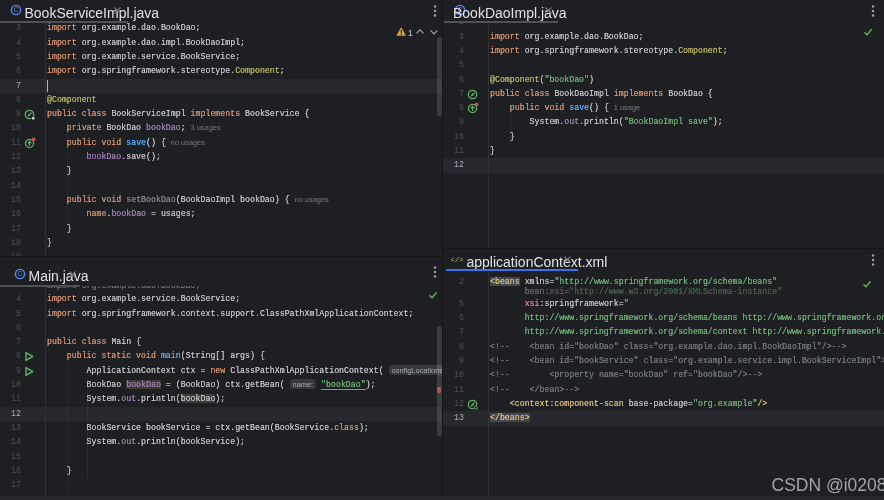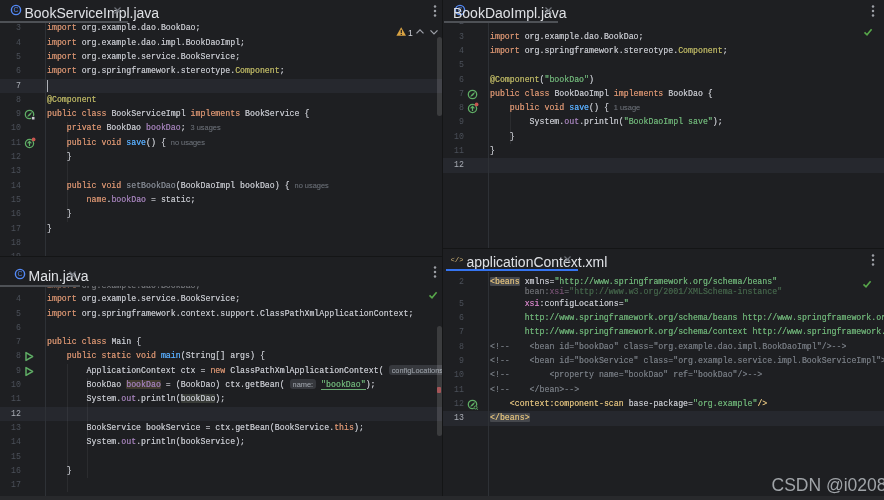--- a/index.html
+++ b/index.html
@@ -60,24 +60,25 @@
       <div class="code" style="left:47px;top:-1.1px">
         <div class="r"><b class="k">import</b><b class="t"> org.example.dao.BookDao;</b></div>
 <div class="r"><b class="k">import</b><b class="t"> org.example.dao.impl.BookDaoImpl;</b></div>
 <div class="r"><b class="k">import</b><b class="t"> org.example.service.BookService;</b></div>
 <div class="r"><b class="k">import</b><b class="t"> org.springframework.stereotype.</b><b class="a">Component</b><b class="t">;</b></div>
 <div class="r"></div>
 <div class="r"><b class="a">@Component</b></div>
 <div class="r"><b class="k">public class </b><b class="t">BookServiceImpl </b><b class="k">implements</b><b class="t"> BookService {</b></div>
 <div class="r"><b class="t">    </b><b class="k">private</b><b class="t"> BookDao </b><b class="f">bookDao</b><b class="t">; </b><i class="h">3 usages</i></div>
 <div class="r"><b class="t">    </b><b class="k">public void </b><b class="m">save</b><b class="t">() { </b><i class="h">no usages</i></div>
+<div class="r"><b class="t">        </b><b class="f">bookDao</b><b class="t">.save();</b></div>
 <div class="r"><b class="t">    }</b></div>
 <div class="r"></div>
 <div class="r"><b class="t">    </b><b class="k">public void </b><b class="g">setBookDao</b><b class="t">(BookDaoImpl bookDao) { </b><i class="h">no usages</i></div>
-<div class="r"><b class="t">        </b><b class="k">name</b><b class="t">.</b><b class="f">bookDao</b><b class="t"> = static;</b></div>
+<div class="r"><b class="t">        </b><b class="k">name</b><b class="t">.</b><b class="f">bookDao</b><b class="t"> = usages;</b></div>
 <div class="r"><b class="t">    }</b></div>
 <div class="r"><b class="t">}</b></div>
 <div class="r"></div>
       </div>
       <div class="gline" style="left:44.5px"></div>
       <div style="position:absolute;left:47px;top:57.6px;width:1px;height:11.5px;background:#C8CAD0;opacity:.85"></div>
       <svg class="ic" style="left:23.5px;top:86.45000000000002px" width="11" height="11" viewBox="0 0 11 11">
         <circle cx="5.5" cy="5.5" r="4.2" fill="none" stroke="#5FAD65" stroke-width="1.3"></circle>
         <path d="M3.2 7.8 C4.2 5.2 6.2 3.6 8 3 C7.4 5.4 5.6 7.4 3.2 7.8 Z" fill="#5FAD65"></path>
         <rect x="7.2" y="7.2" width="3.8" height="3.8" fill="#1E1F22"></rect>
@@ -201,21 +202,21 @@
       <div class="code" style="left:47px;top:6.8px">
         <div class="r"><b class="k">import</b><b class="t"> org.example.service.BookService;</b></div>
 <div class="r"><b class="k">import</b><b class="t"> org.springframework.context.support.ClassPathXmlApplicationContext;</b></div>
 <div class="r"></div>
 <div class="r"><b class="k">public class </b><b class="t">Main {</b></div>
 <div class="r"><b class="t">    </b><b class="k">public static void </b><b class="m">main</b><b class="t">(String[] args) {</b></div>
 <div class="r"><b class="t">        ApplicationContext ctx = </b><b class="k">new</b><b class="t"> ClassPathXmlApplicationContext( </b><i class="ib">configLocations:</i></div>
 <div class="r"><b class="t">        BookDao </b><b class="hlw"><b class="f">bookDao</b></b><b class="t"> = (BookDao) ctx.getBean( </b><i class="ib">name:</i><b class="t"> </b><b class="su"><b class="s">"bookDao"</b></b><b class="t">);</b></div>
 <div class="r"><b class="t">        System.</b><b class="fi">out</b><b class="t">.println(</b><b class="hlr"><b class="t">bookDao</b></b><b class="t">);</b></div>
 <div class="r"></div>
-<div class="r"><b class="t">        BookService bookService = ctx.getBean(BookService.</b><b class="k">this</b><b class="t">);</b></div>
+<div class="r"><b class="t">        BookService bookService = ctx.getBean(BookService.</b><b class="k">class</b><b class="t">);</b></div>
 <div class="r"><b class="t">        System.</b><b class="fi">out</b><b class="t">.println(bookService);</b></div>
 <div class="r"></div>
 <div class="r"><b class="t">    }</b></div>
       </div>
       <div class="gline" style="left:44.5px"></div>
       <svg class="ic" style="left:24px;top:65.8px" width="10" height="11" viewBox="0 0 10 11">
         <path d="M2 1.6 L8.6 5.5 L2 9.4 Z" fill="none" stroke="#5FAD65" stroke-width="1.5" stroke-linejoin="round"></path>
       </svg>
       <svg class="ic" style="left:24px;top:80.1px" width="10" height="11" viewBox="0 0 10 11">
         <path d="M2 1.6 L8.6 5.5 L2 9.4 Z" fill="none" stroke="#5FAD65" stroke-width="1.5" stroke-linejoin="round"></path>
@@ -255,21 +256,21 @@
 <div class="r">8</div>
 <div class="r">9</div>
 <div class="r">10</div>
 <div class="r">11</div>
 <div class="r">12</div>
 <div class="r curln">13</div>
       </div>
       <div class="code" style="left:47px;top:3.9px">
         <div class="r"><b class="hlt"><b class="x">&lt;beans</b></b><b class="t"> xmlns=</b><b class="s">"http://www.springframework.org/schema/beans"</b></div>
 <div class="r dim" style="height:7.2px"><span style="position:relative;top:-4.5px;display:inline-block"><b class="t">       bean:</b><b class="n">xsi</b><b class="t">=</b><b class="s">"http://www.w3.org/2001/XMLSchema-instance"</b></span></div>
-<div class="r"><b class="t">       </b><b class="n">xsi</b><b class="t">:configLocations=</b><b class="s">"</b></div>
+<div class="r"><b class="t">       </b><b class="n">xsi</b><b class="t">:springframework=</b><b class="s">"</b></div>
 <div class="r"><b class="s">       http://www.springframework.org/schema/beans http://www.springframework.org/schema/beans/spring-beans.xsd</b></div>
 <div class="r"><b class="s">       http://www.springframework.org/schema/context http://www.springframework.org/schema/context/spring-context.xsd"</b></div>
 <div class="r"><b class="c">&lt;!--    &lt;bean id="bookDao" class="org.example.dao.impl.BookDaoImpl"/&gt;--&gt;</b></div>
 <div class="r"><b class="c">&lt;!--    &lt;bean id="bookService" class="org.example.service.impl.BookServiceImpl"&gt;--&gt;</b></div>
 <div class="r"><b class="c">&lt;!--        &lt;property name="bookDao" ref="bookDao"/&gt;--&gt;</b></div>
 <div class="r"><b class="c">&lt;!--    &lt;/bean&gt;--&gt;</b></div>
 <div class="r"><b class="t">    </b><b class="x">&lt;context:component-scan</b><b class="t"> base-package=</b><b class="s">"org.example"</b><b class="x">/&gt;</b></div>
 <div class="r"><b class="hlt"><b class="x">&lt;/beans&gt;</b></b></div>
       </div>
       <div class="gline" style="left:44.5px"></div>

